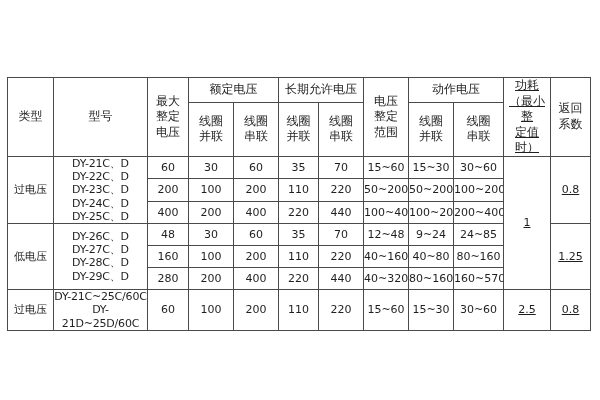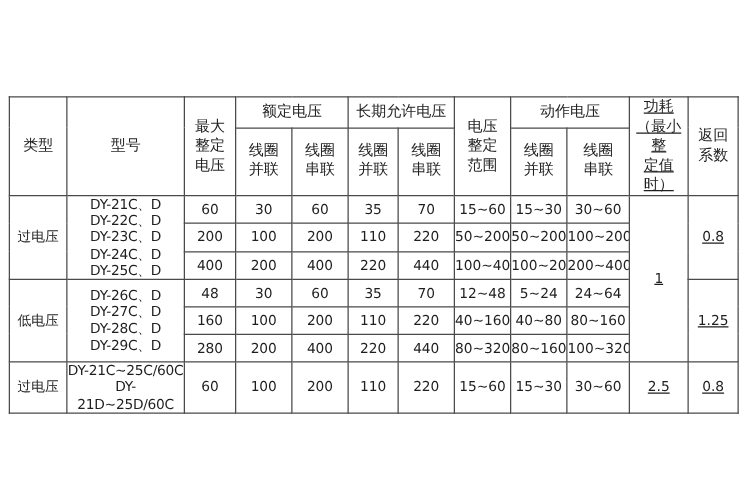--- a/index.html
+++ b/index.html
@@ -35,21 +35,21 @@
   }
   table.spec th {
     font-size: 12px;
     line-height: 1.3;
   }
   table.spec td {
     font-size: 11px;
     line-height: 1.2;
   }
   tr.h1 { height: 21px; }
-  tr.h2 { height: 46px; font-family: Liberation Mono, monospace; }
+  tr.h2 { height: 46px; }
   tr.r  { height: 22px; }
   tr.rlast { height: 41px; }
   td.models {
     font-size: 10.5px;
     line-height: 13px;
     letter-spacing: -0.2px;
   }
   th.small { font-size: 11px; text-decoration: underline; }
   td.coeff, td.power { font-size: 11.5px; text-decoration: underline; }
 </style>
@@ -152,43 +152,43 @@
         <td rowspan="3" class="models">DY-26C、D
 DY-27C、D
 DY-28C、D
 DY-29C、D</td>
         <td>48</td>
         <td>30</td>
         <td>60</td>
         <td>35</td>
         <td>70</td>
         <td>12~48</td>
-        <td>5~24</td>
-        <td>24~64</td>
+        <td>9~24</td>
+        <td>24~85</td>
         <td rowspan="3" class="coeff">1.25</td>
       </tr>
       <tr class="r">
         <td>160</td>
         <td>100</td>
         <td>200</td>
         <td>110</td>
         <td>220</td>
         <td>40~160</td>
         <td>40~80</td>
         <td>80~160</td>
       </tr>
       <tr class="r">
         <td>280</td>
         <td>200</td>
         <td>400</td>
         <td>220</td>
         <td>440</td>
-        <td>80~320</td>
+        <td>40~320</td>
         <td>80~160</td>
-        <td>100~320</td>
+        <td>160~570</td>
       </tr>
 
       <tr class="rlast">
         <td>过电压</td>
         <td class="models">DY-21C~25C/60C
 DY-21D~25D/60C</td>
         <td>60</td>
         <td>100</td>
         <td>200</td>
         <td>110</td>

